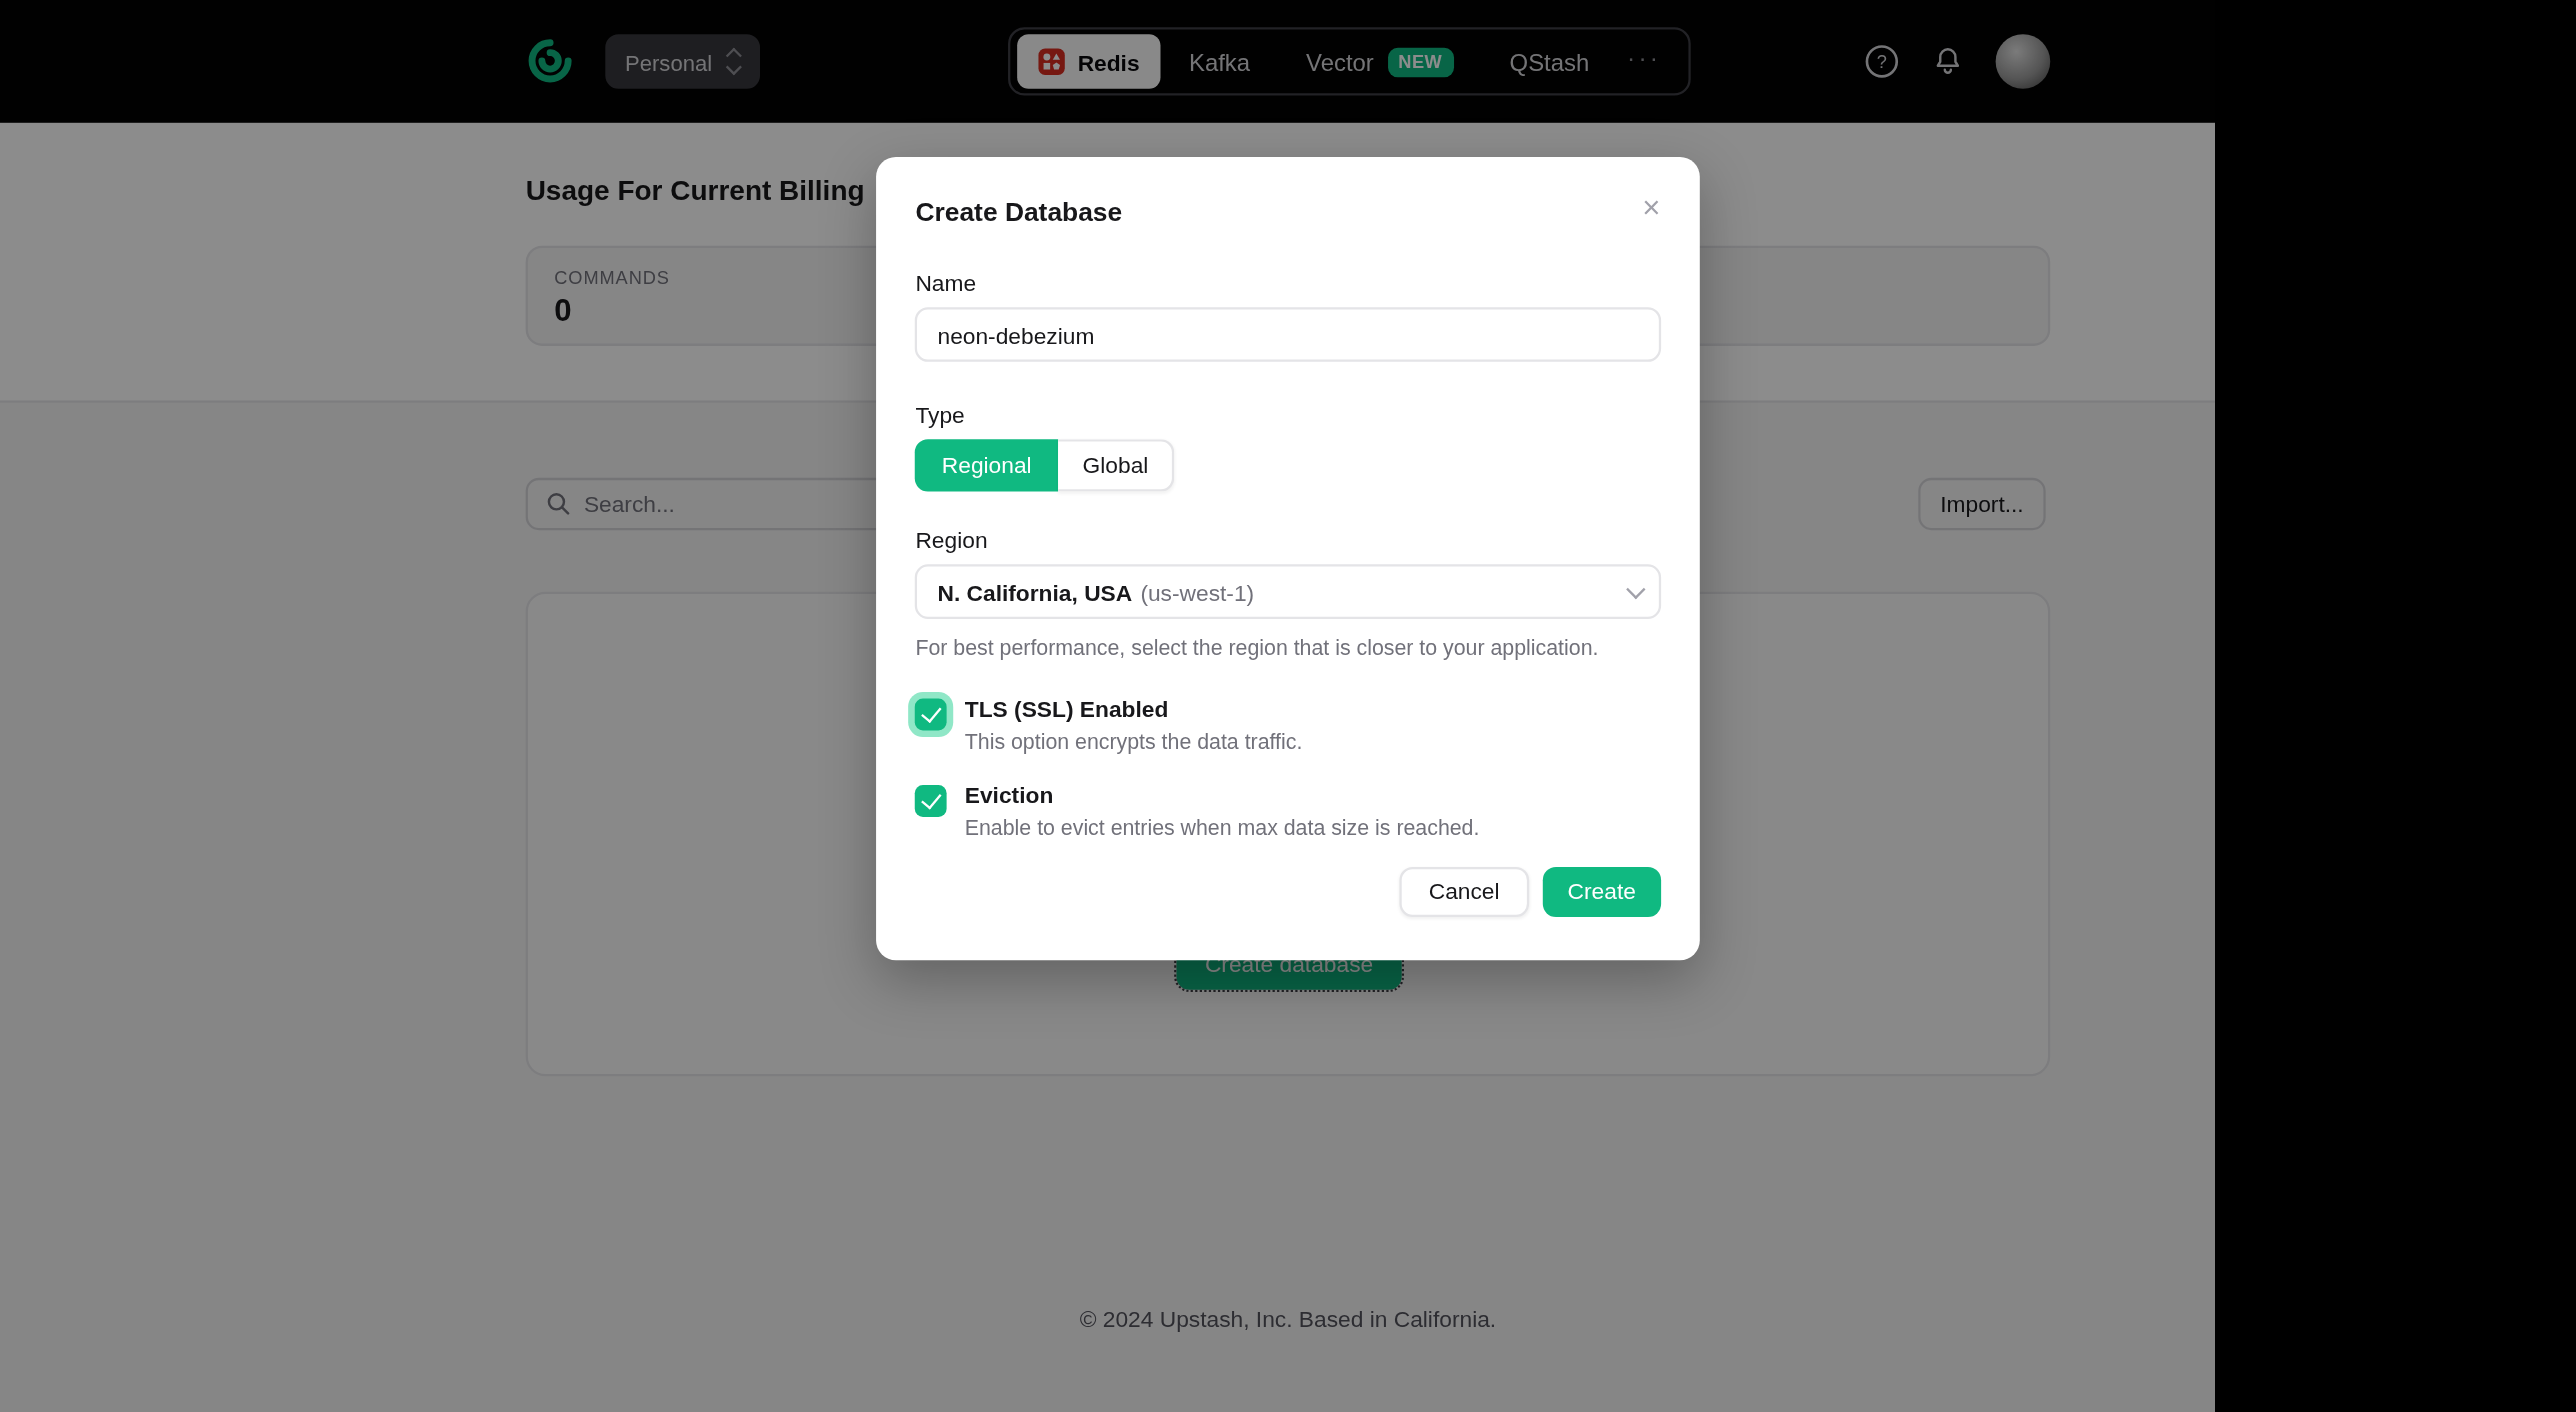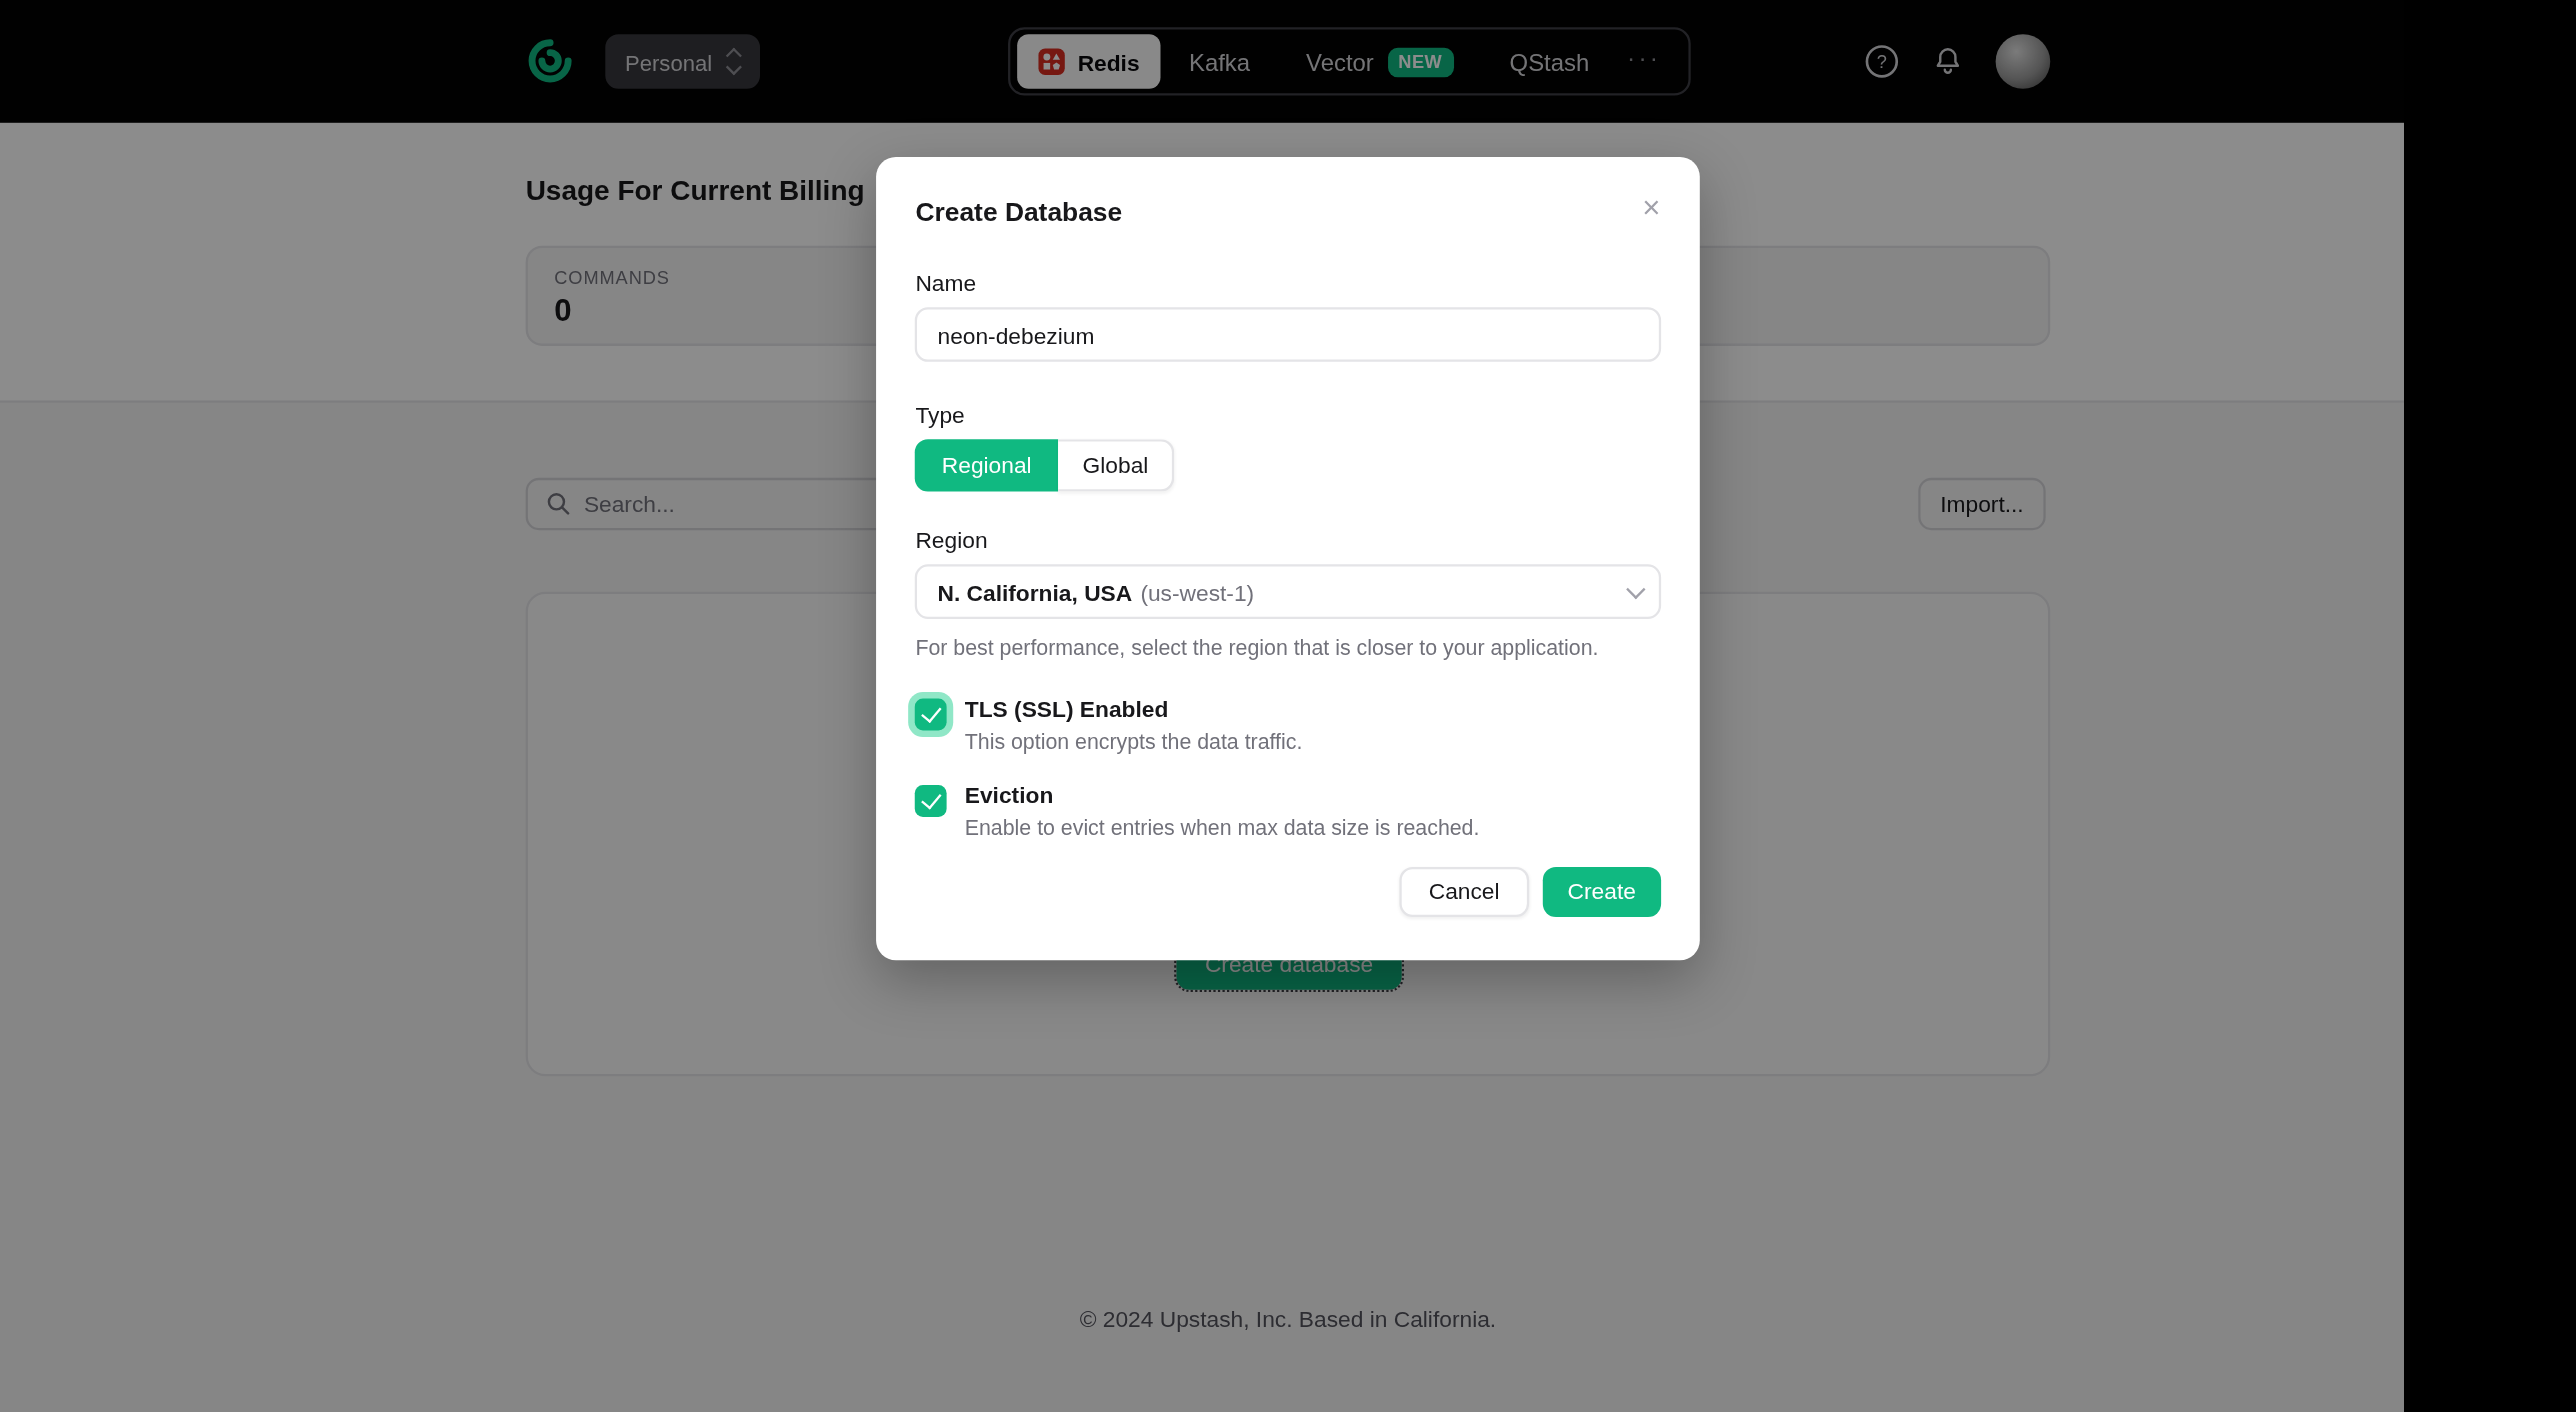--- a/index.html
+++ b/index.html
@@ -1,18 +1,18 @@
 <!DOCTYPE html>
 <html style="font-size:11.6px"><head>
 <meta charset="utf-8">
 <style>
   * { margin:0; padding:0; box-sizing:border-box; }
   html,body { background:#000; }
   body { font-family:"Liberation Sans", sans-serif; }
-  .screen { width:2404px; height:1412px; overflow:hidden; position:relative; }
+  .screen { width:2215px; height:1412px; overflow:hidden; position:relative; }
   .viewport { width:1132px; height:622px; transform:scale(2.27551); transform-origin:0 0; position:relative; background:#f4f4f5; }
 
   
   .nav { position:absolute; left:0; top:0; width:1132px; height:54px; background:#020202; display:flex; align-items:center; }
   .logo { position:absolute; left:232px; top:17.3px; width:19.5px; height:19.5px; }
   .workspace { position:absolute; left:266px; top:15px; height:24px; background:#37373c; border-radius:5.8px; display:flex; align-items:center; gap:7.2px; padding:0 8.7px; cursor:pointer; }
   .workspace-label { color:#d4d4d8; font-size:9.7px; }
   .carets { display:flex; flex-direction:column; gap:2.2px; }
   .caret-up, .caret-dn { width:5px; height:5px; border:solid #8f8f96; border-width:0 1.2px 1.2px 0; }
   .caret-up { transform:rotate(-135deg); margin-bottom:-1.4px; }

